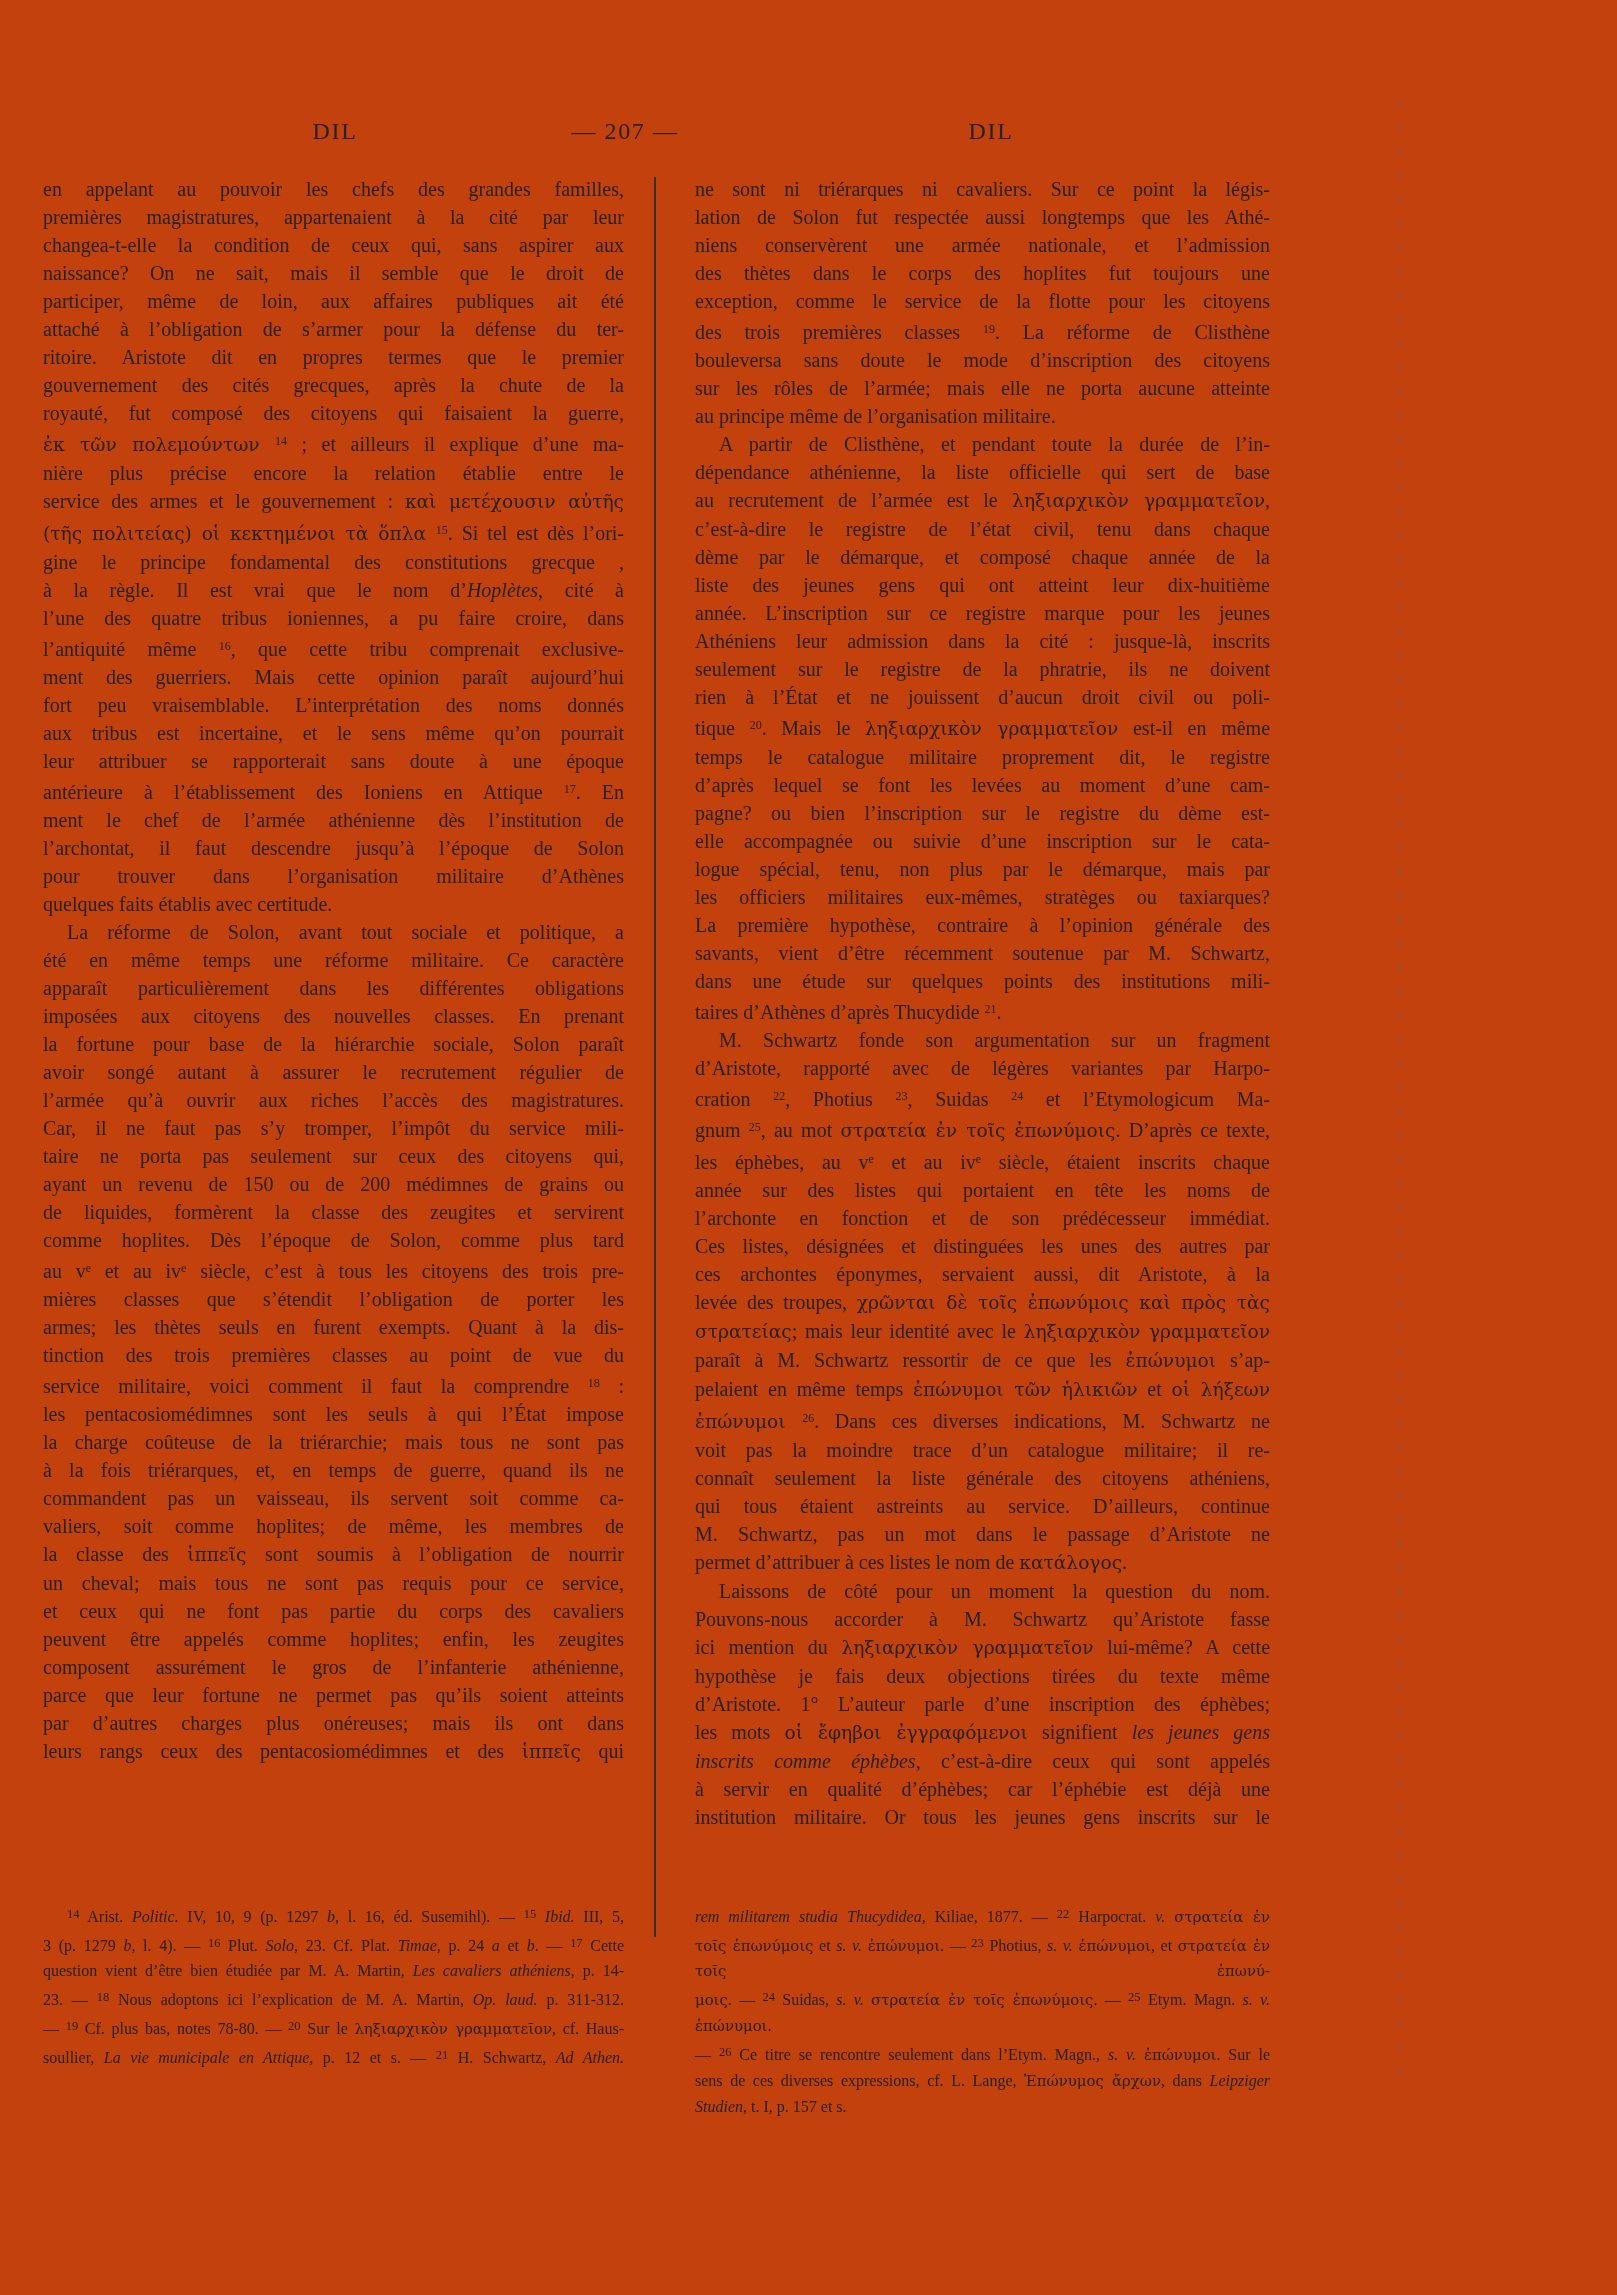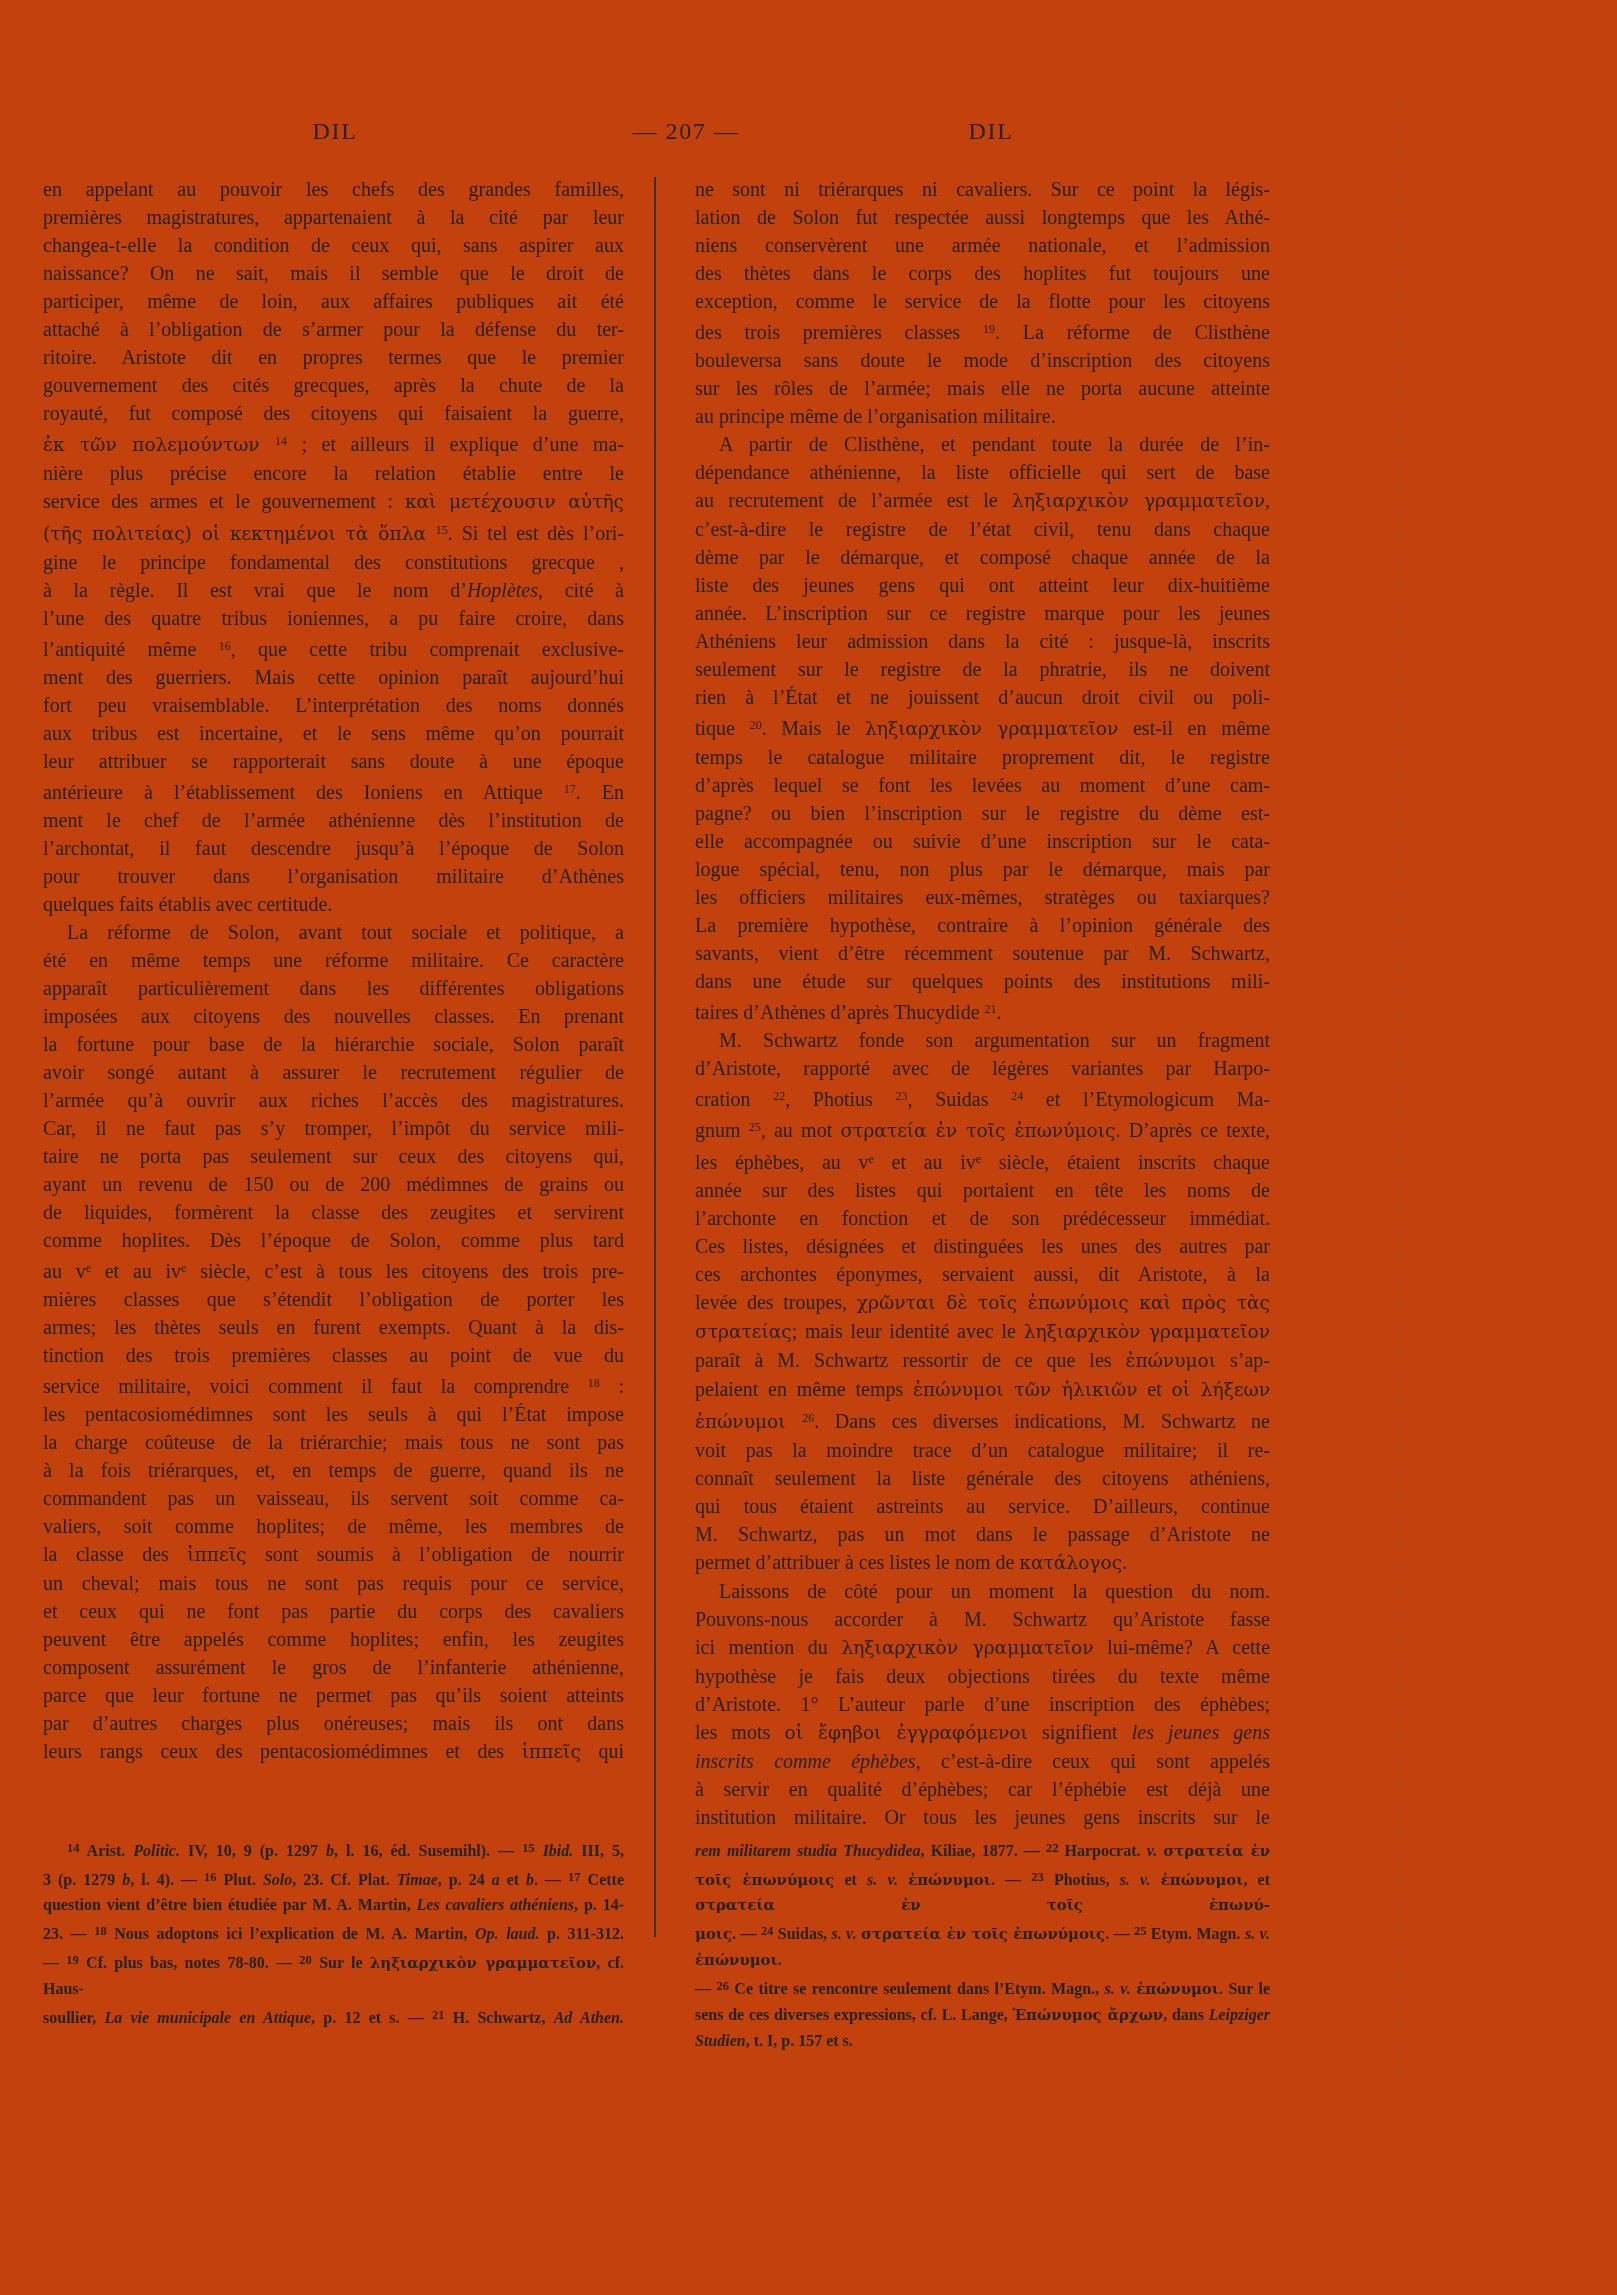--- a/index.html
+++ b/index.html
@@ -3,33 +3,33 @@
 <meta charset="utf-8">
 <style>
   html,body{margin:0;padding:0;background:#e8e8e6;}
   .page{
     position:relative;width:1618px;height:2295px;background:#c2410c;
     font-family:"Liberation Serif","DejaVu Serif",serif;color:#262220;overflow:hidden;
   }
   .header{position:absolute;top:118px;left:0;width:1618px;height:32px;font-size:24px;}
   .header .h-item{position:absolute;transform:translateX(-50%);letter-spacing:1.6px;white-space:nowrap;}
   .h-left{left:335px;}
-  .h-center{left:686px;letter-spacing:0.8px;}
+  .h-center{left:625px;letter-spacing:0.8px;}
   .h-right{left:991px;}
   .col{position:absolute;top:175px;}
   .col-left{left:43px;width:581px;}
   .col-right{left:695px;width:575px;}
   .ln{font-size:20px;line-height:28px;text-align:justify;text-align-last:justify;}
   .ln.nj{text-align-last:left;}
   .ln.ind{text-indent:24px;}
   .rm{font-style:normal;}
   .it{font-style:italic;}
   .gk{font-family:"DejaVu Serif",serif;font-size:0.93em;}
   .sup{font-size:0.6em;vertical-align:0.5em;}
-  .fn{position:absolute;top:1835px;font-weight:bold;}
+  .fn{position:absolute;top:1901px;}
   .fn-left{left:43px;width:581px;}
   .fn-right{left:695px;width:575px;}
   .fn .ln{font-size:16px;line-height:26px;}
   .fn .sup{font-size:0.78em;vertical-align:0.3em;}
   .divider{position:absolute;left:654px;top:177px;width:1.6px;height:1760px;background:#34302c;}
   .foldline{
     position:absolute;left:1398px;top:99px;width:1.6px;height:1983px;
     background:repeating-linear-gradient(180deg, rgba(105,102,96,.38) 0 9.5px, rgba(105,102,96,0) 9.5px 24px);
   }
 </style>

